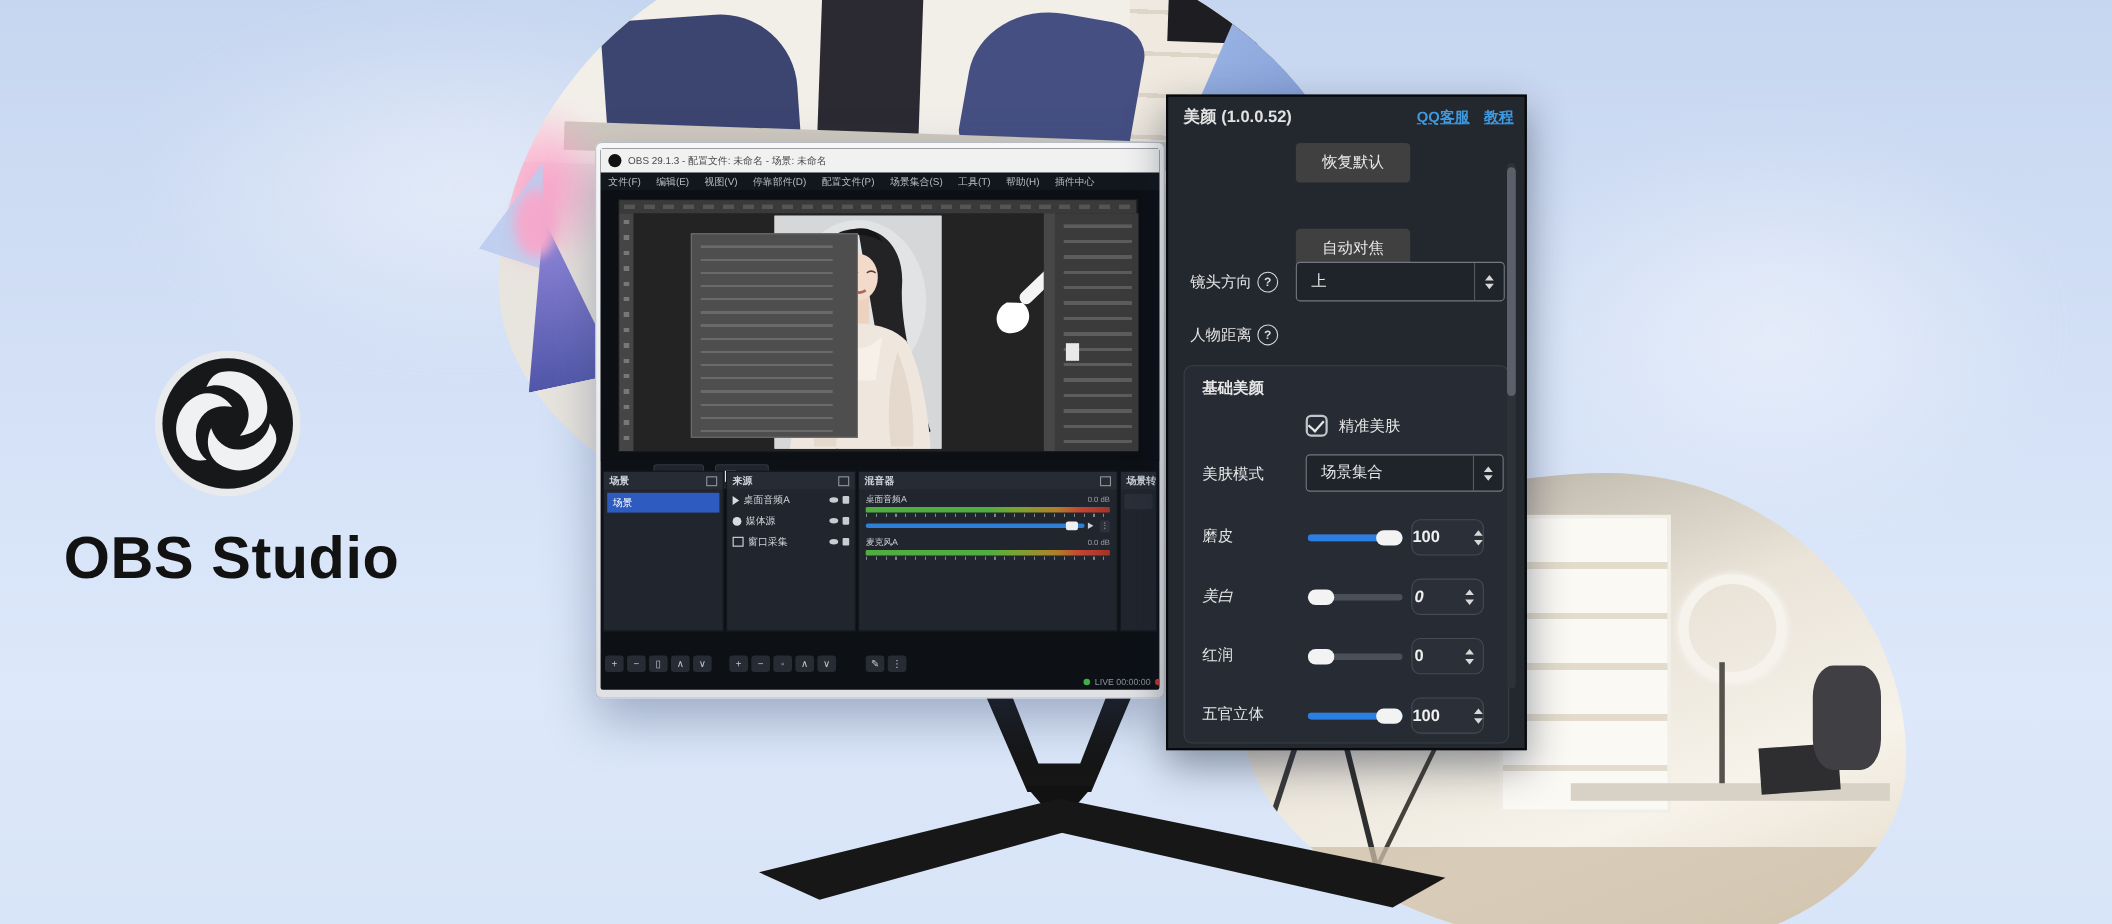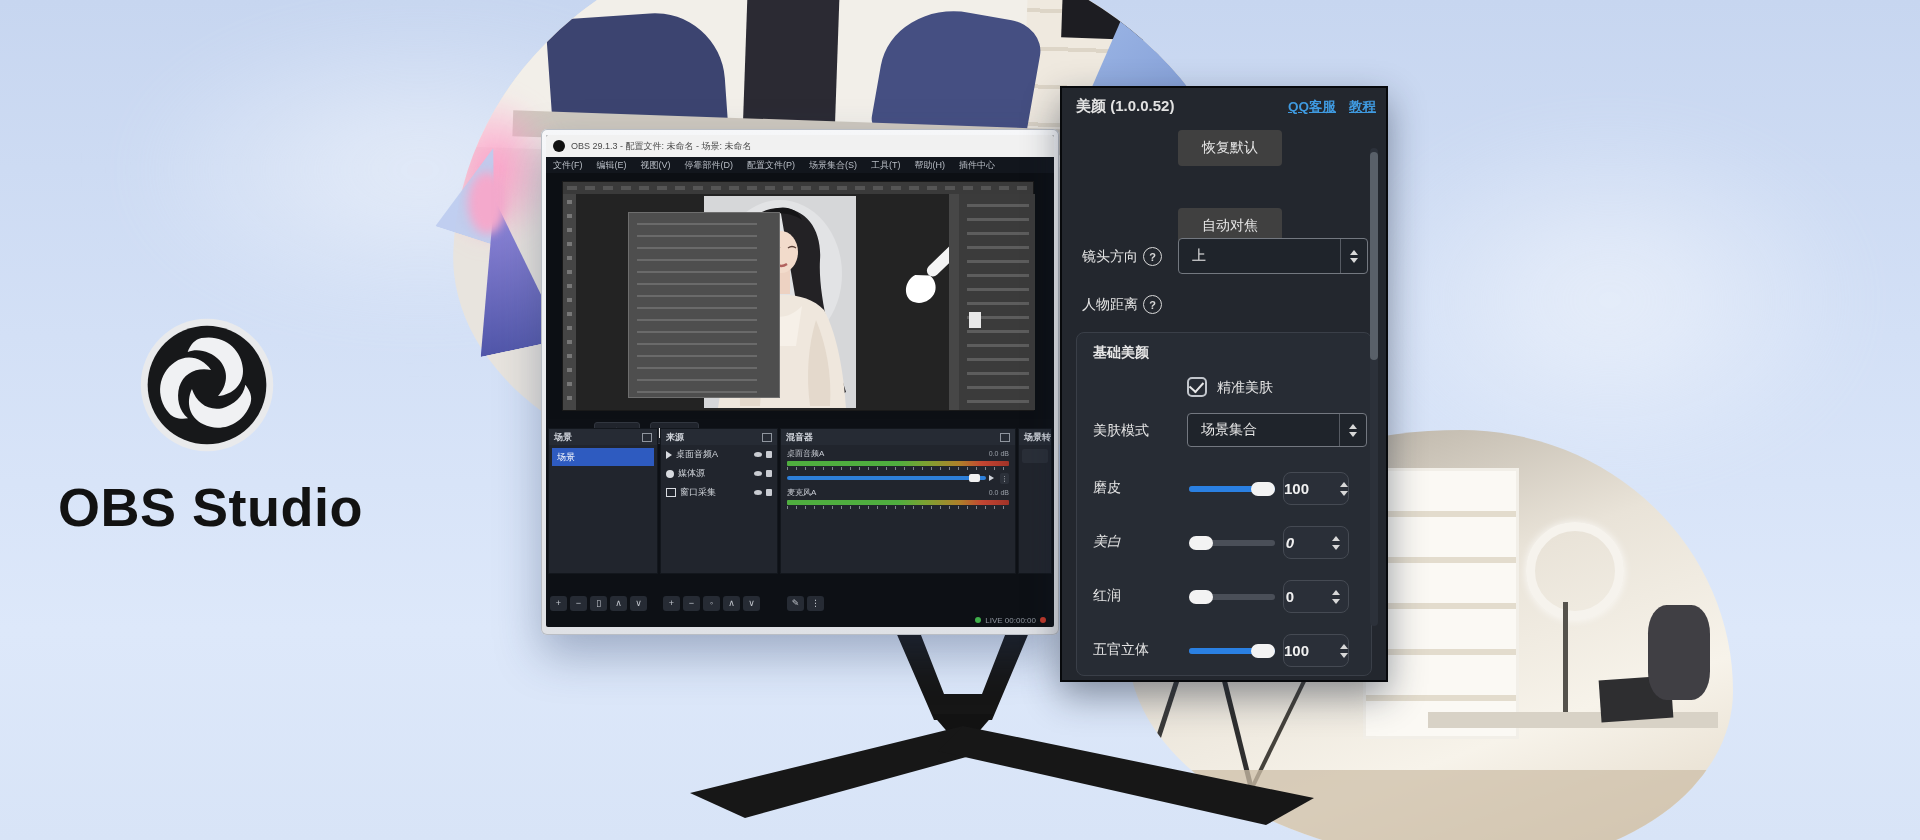--- a/index.html
+++ b/index.html
@@ -102,21 +102,21 @@
   .meter{height:5px;margin-top:2px;border-radius:1px;
     background:linear-gradient(90deg,#4fae3f 0%,#4fae3f 50%,#7ba332 62%,#b07f2a 78%,#c24532 88%,#a13328 100%);}
   .ticks{height:3px;margin-top:1px;background:repeating-linear-gradient(90deg,#80858e 0 1px,transparent 1px 9px);}
   .vol{height:12px;margin-top:2px;display:flex;align-items:center;gap:3px;}
   .vol-track{position:relative;flex:1;height:4px;background:#2d7fd9;border-radius:2px;}
   .vol-handle{position:absolute;right:6px;top:-2px;width:11px;height:8px;background:#f0f0f0;border-radius:2px;}
   .vol-sp{width:0;height:0;border:3px solid transparent;border-left:5px solid #cfd3da;}
   .vol-dots{width:9px;height:11px;background:#2c313a;border-radius:2px;color:#cfd3da;font-size:7px;line-height:11px;text-align:center;}
   .dock-toolbar{left:0;top:458px;width:100%;height:20px;display:flex;align-items:center;}
   .dt-btn{width:17px;height:15px;background:#262b34;border-radius:3px;color:#c2c6cd;font-size:9px;line-height:15px;text-align:center;margin-right:3px;}
-  .statusbar{left:0;top:478px;width:100%;height:14px;display:flex;align-items:center;justify-content:flex-end;gap:4px;padding-right:8px;box-sizing:border-box;}
+  .statusbar{left:10px;top:478px;width:100%;height:14px;display:flex;align-items:center;justify-content:flex-end;gap:4px;padding-right:8px;box-sizing:border-box;}
   .dotg{width:6px;height:6px;border-radius:50%;background:#3fae4a;}
   .dotr{width:6px;height:6px;border-radius:50%;background:#c0392b;}
   .st-text{font-size:8px;color:#8f959e;}
 
   
   .bpanel{left:1060px;top:86px;width:328px;height:596px;background:#23272e;border:2px solid #07090c;box-sizing:border-box;
     box-shadow:0 14px 34px rgba(20,30,50,.45);z-index:6;}
   .bp-head{left:14px;top:9px;right:10px;display:flex;align-items:center;}
   .bp-title{font-size:15px;font-weight:bold;color:#e2e2e2;flex:1;}
   .bp-link{font-size:13.5px;font-weight:bold;color:#3f9ae0;text-decoration:underline;margin-left:13px;}

